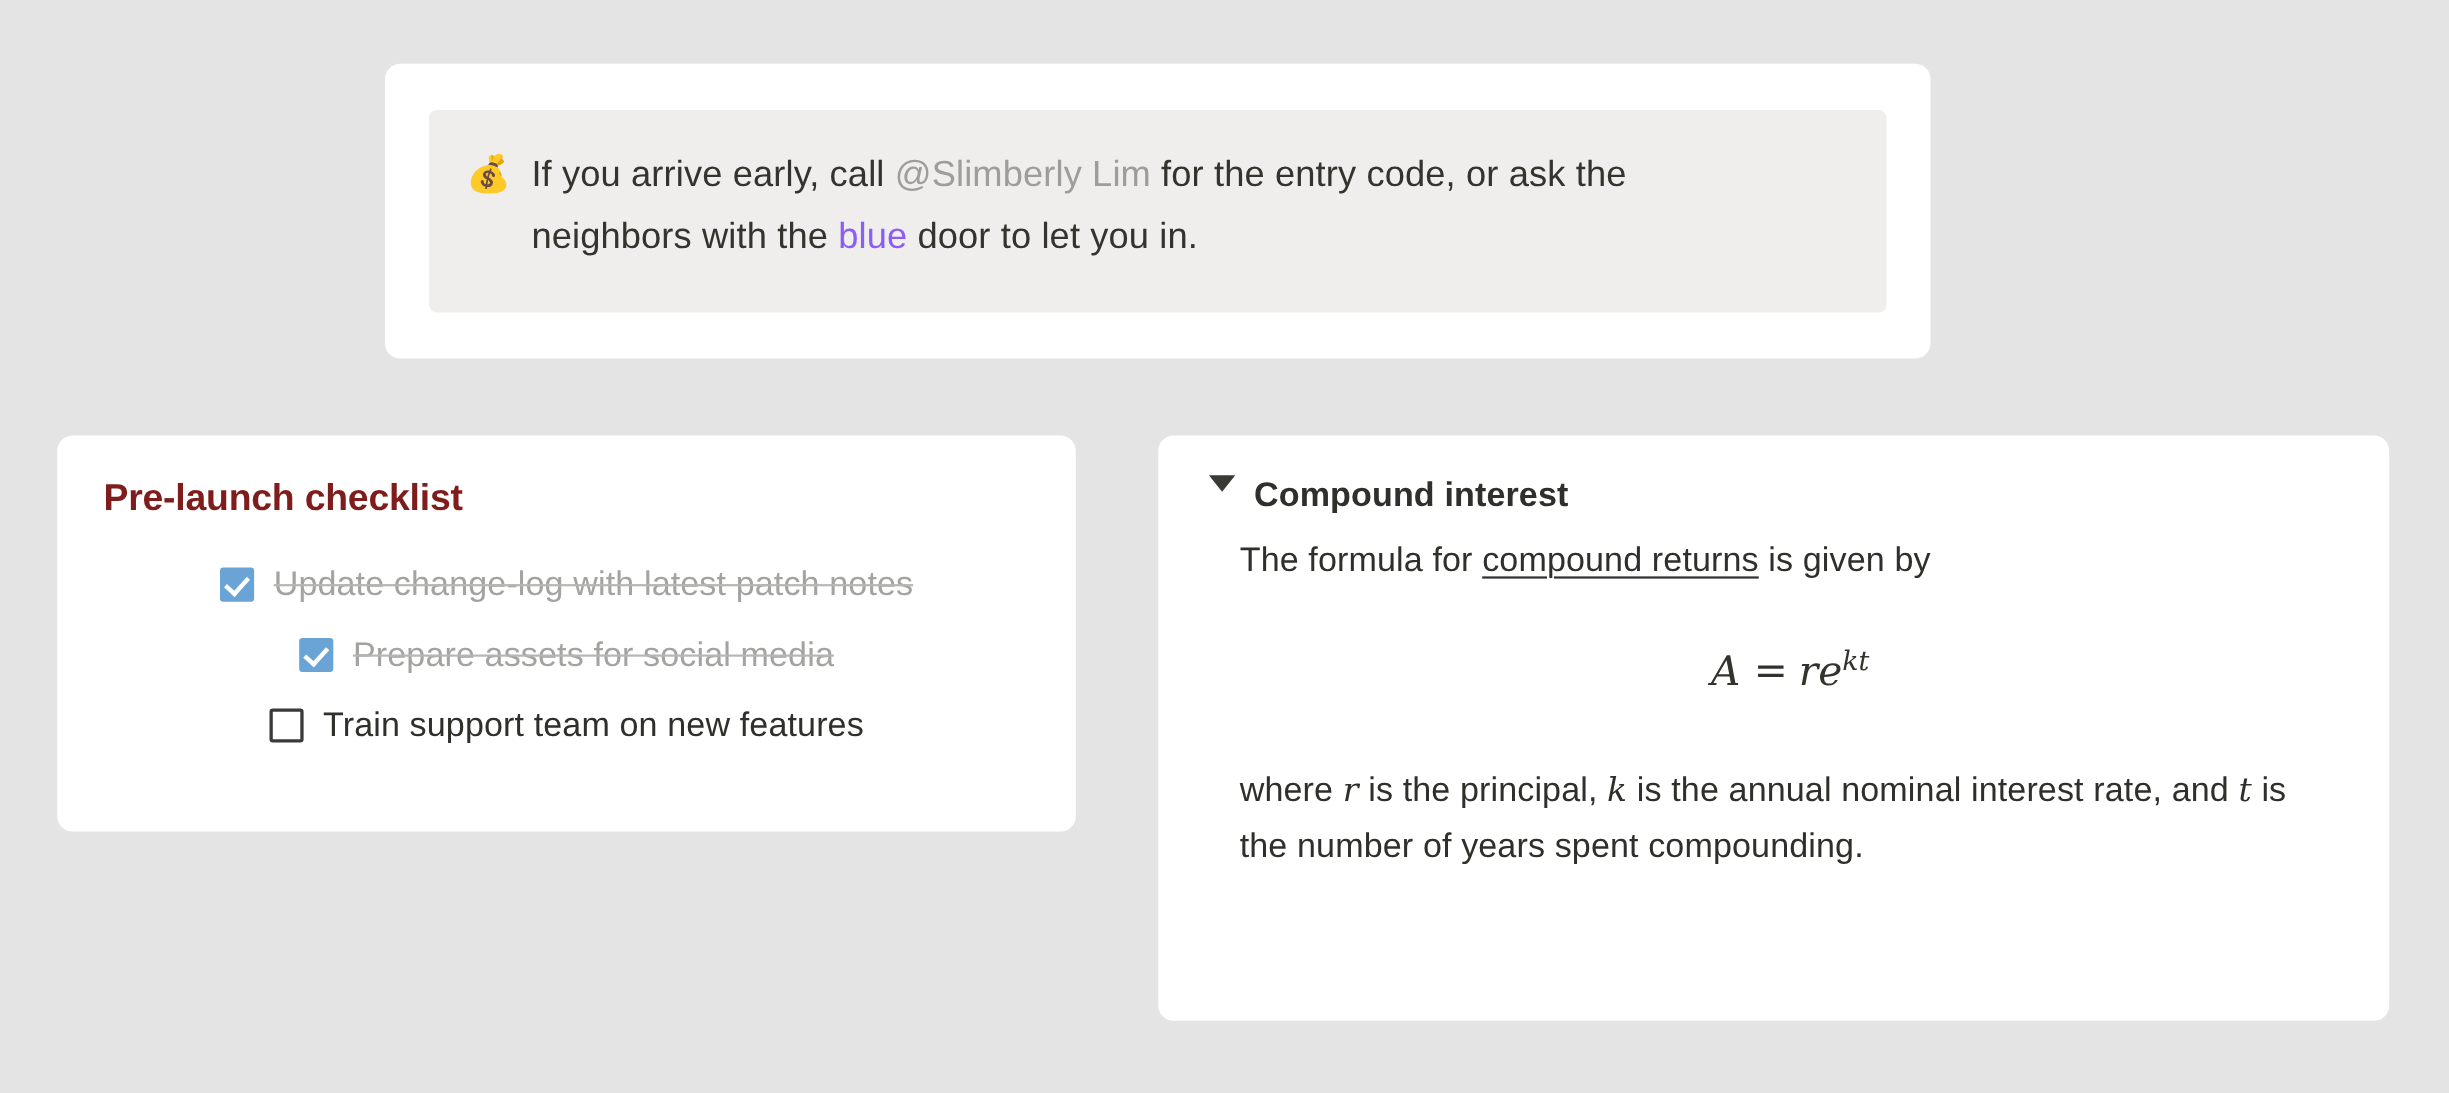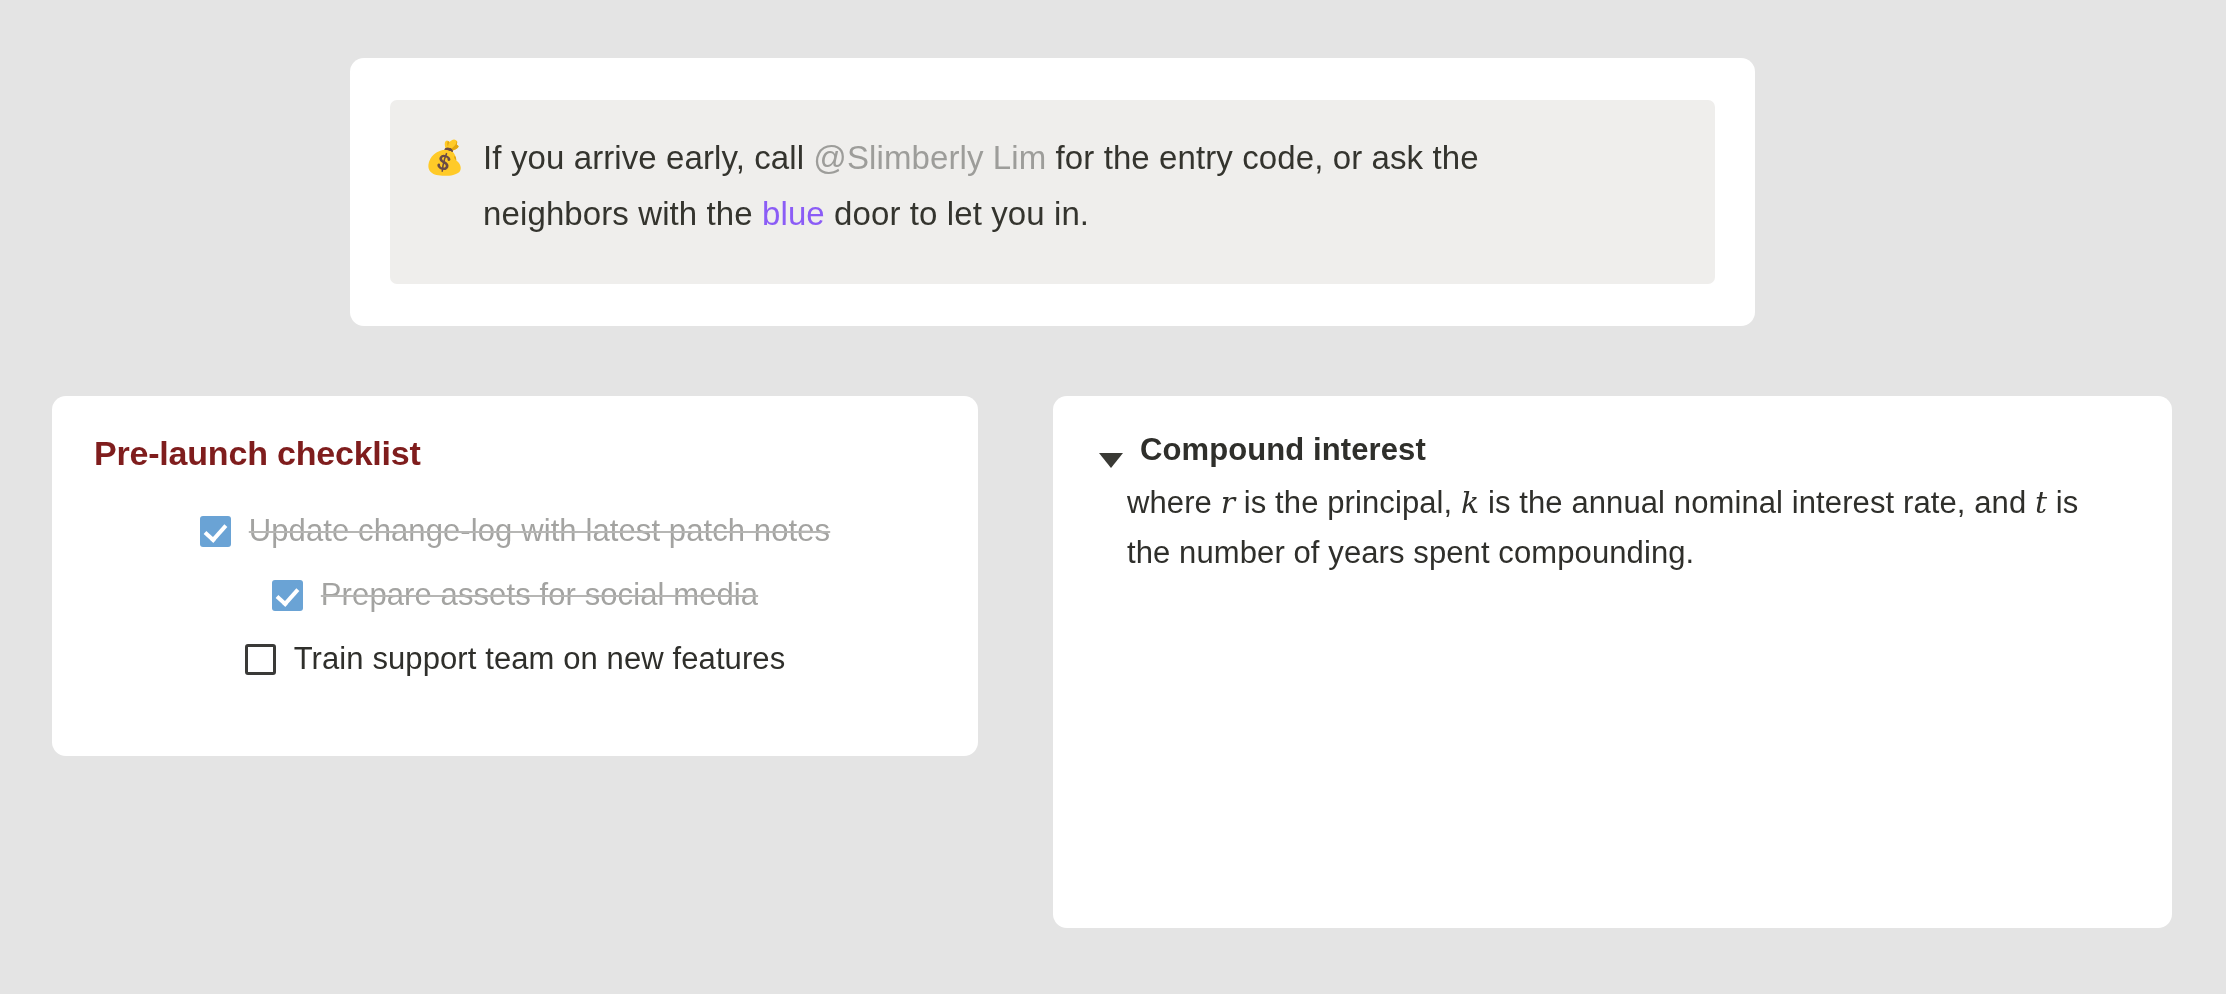--- a/index.html
+++ b/index.html
@@ -131,23 +131,23 @@
   
   .formula-card {
     left: 1053px;
     top: 396px;
     width: 1119px;
     height: 532px;
     padding: 36px 44px;
   }
   .disclosure-row {
     display: flex;
-    align-items: flex-end;
+    align-items: flex-start;
     gap: 17px;
-    margin: 0 0 10px 2px;
+    margin: 0 0 0 2px;
   }
   .triangle {
     width: 0;
     height: 0;
     border-left: 12px solid transparent;
     border-right: 12px solid transparent;
     border-top: 15px solid #3a3a35;
     flex: 0 0 auto;
   }
   .formula-title {
@@ -229,20 +229,24 @@
 
   <div class="card formula-card">
 
     <div class="disclosure-row">
       <span class="triangle"></span>
       <span class="formula-title">Compound interest</span>
     </div>
 
     <div class="formula-body">
 
-
+      <div class="para intro"><span>The formula for </span><span class="link-underline">compound returns</span><span> is given by</span></div>
+
+      <div class="equation">
+        <span class="mathvar eq-a">A</span><span class="eq-eq">=</span><span class="mathvar">re</span><span class="eq-sup mathvar">kt</span>
+      </div>
 
       <div class="para"><span>where </span><span class="mathvar">r</span><span> is the principal, </span><span class="mathvar">k</span><span> is the annual nominal interest rate, and </span><span class="mathvar">t</span><span> is the number of years spent compounding.</span></div>
 
     </div>
   </div>
 
 </div>
 
 </body></html>

